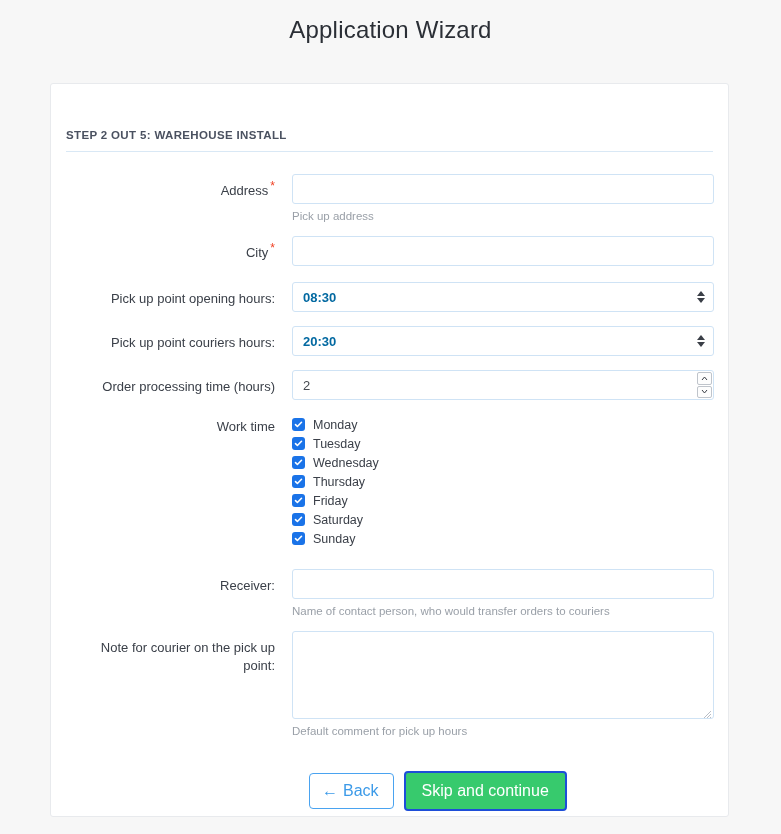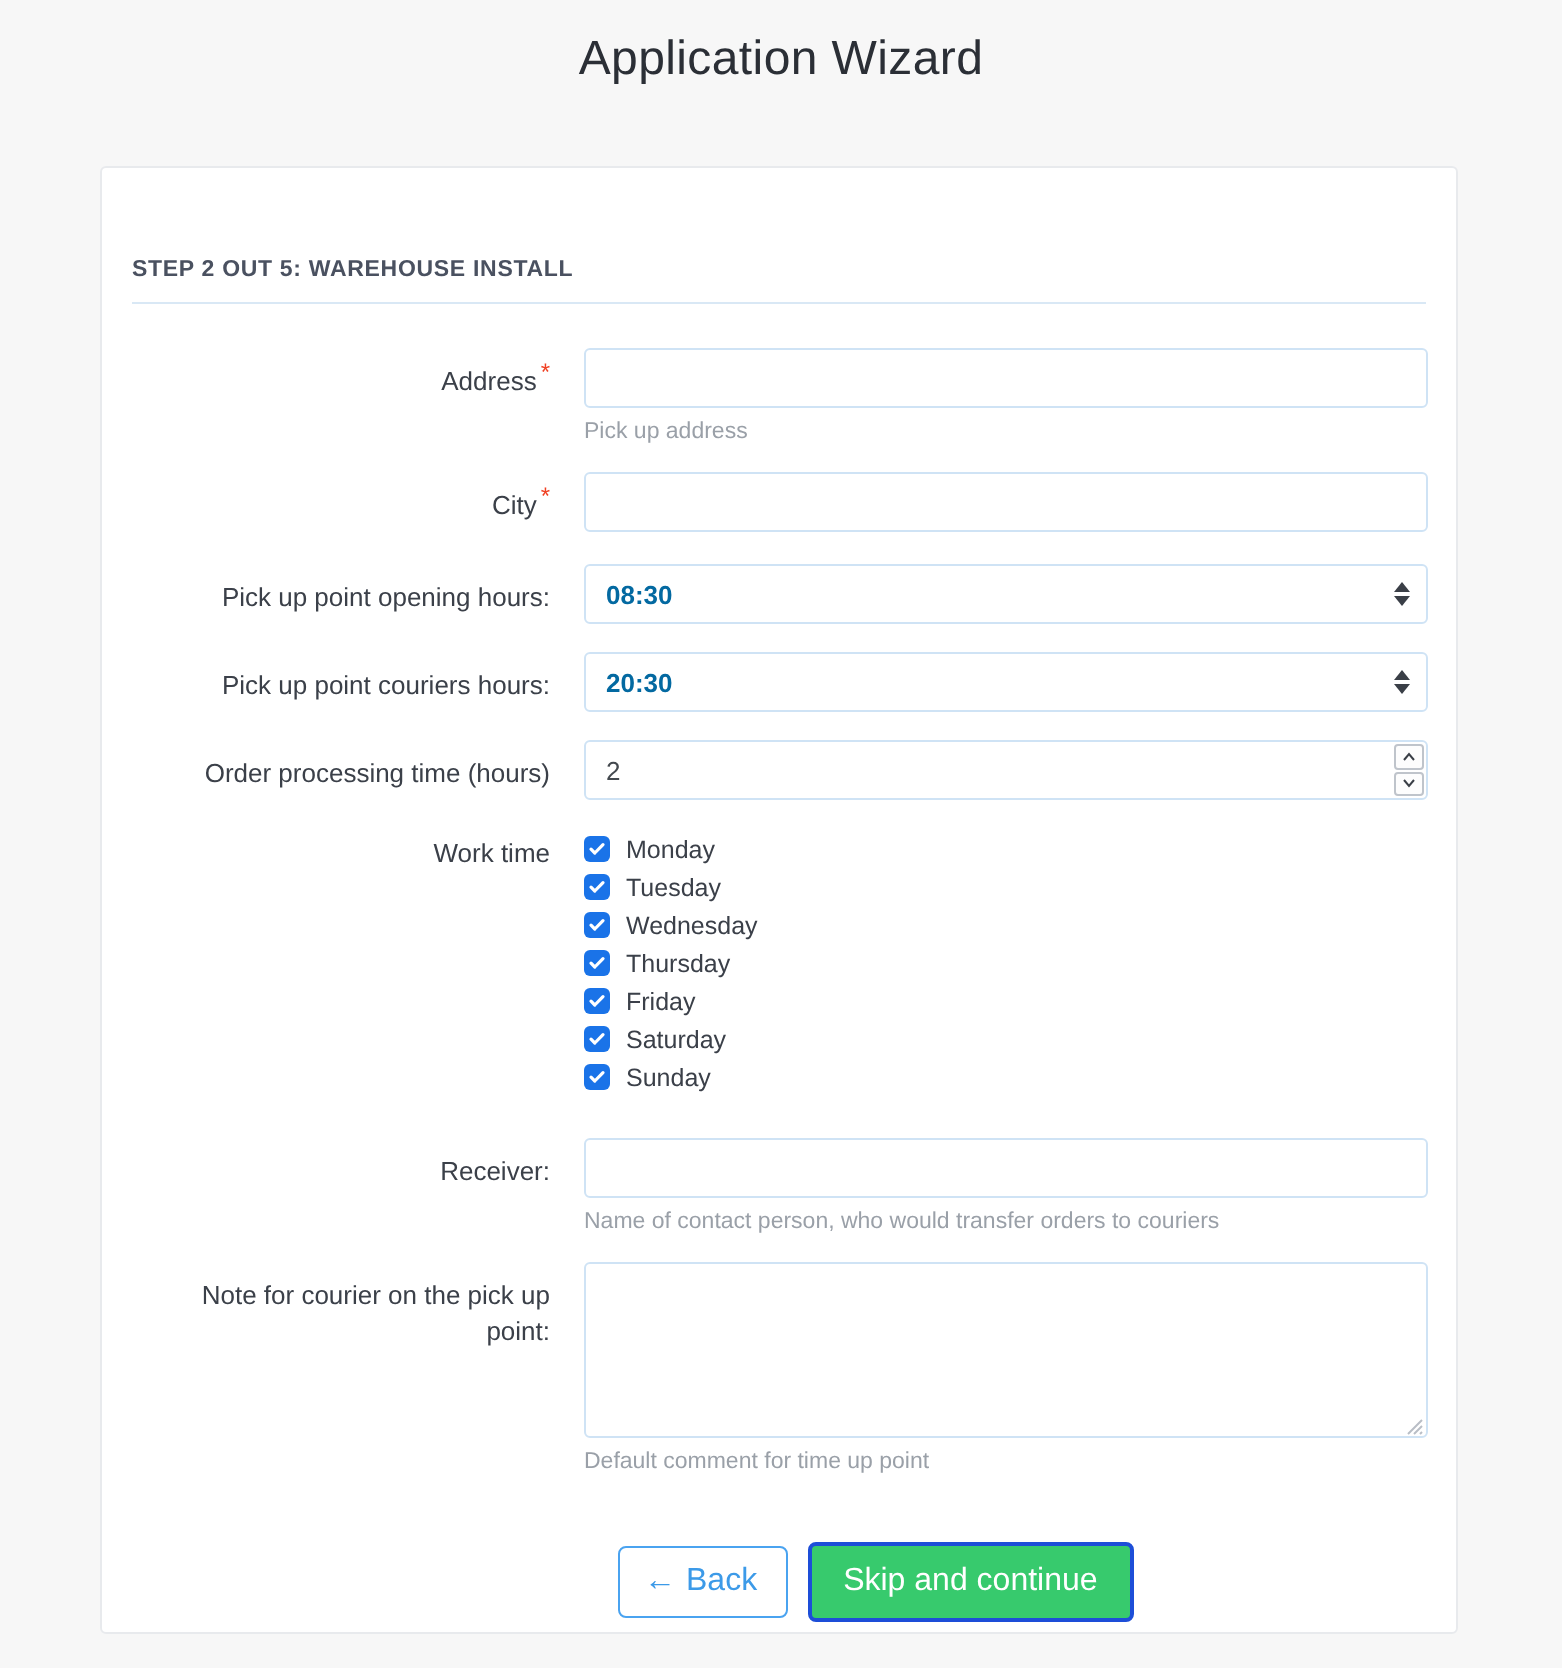--- a/index.html
+++ b/index.html
@@ -412,21 +412,21 @@
       <div class="label-col">Note for courier on the pick up point:</div>
       <div class="field-col">
         <div class="ta-wrap">
           <textarea class="textarea" style=""></textarea>
           <span class="grip">
             <svg width="11" height="11" viewBox="0 0 11 11">
               <path d="M10 3 L3 10 M10 6 L6 10 M10 9 L9 10" stroke="#b9bec6" stroke-width="1" fill="none"></path>
             </svg>
           </span>
         </div>
-        <div class="helper">Default comment for time up point</div>
+        <div class="helper">Default comment for pick up hours</div>
       </div>
     </div>
 
     <div class="actions">
       <button class="btn btn-back">
         <span class="arrow">←</span><span>Back</span>
       </button>
       <button class="btn btn-continue">Skip and continue</button>
     </div>
 

